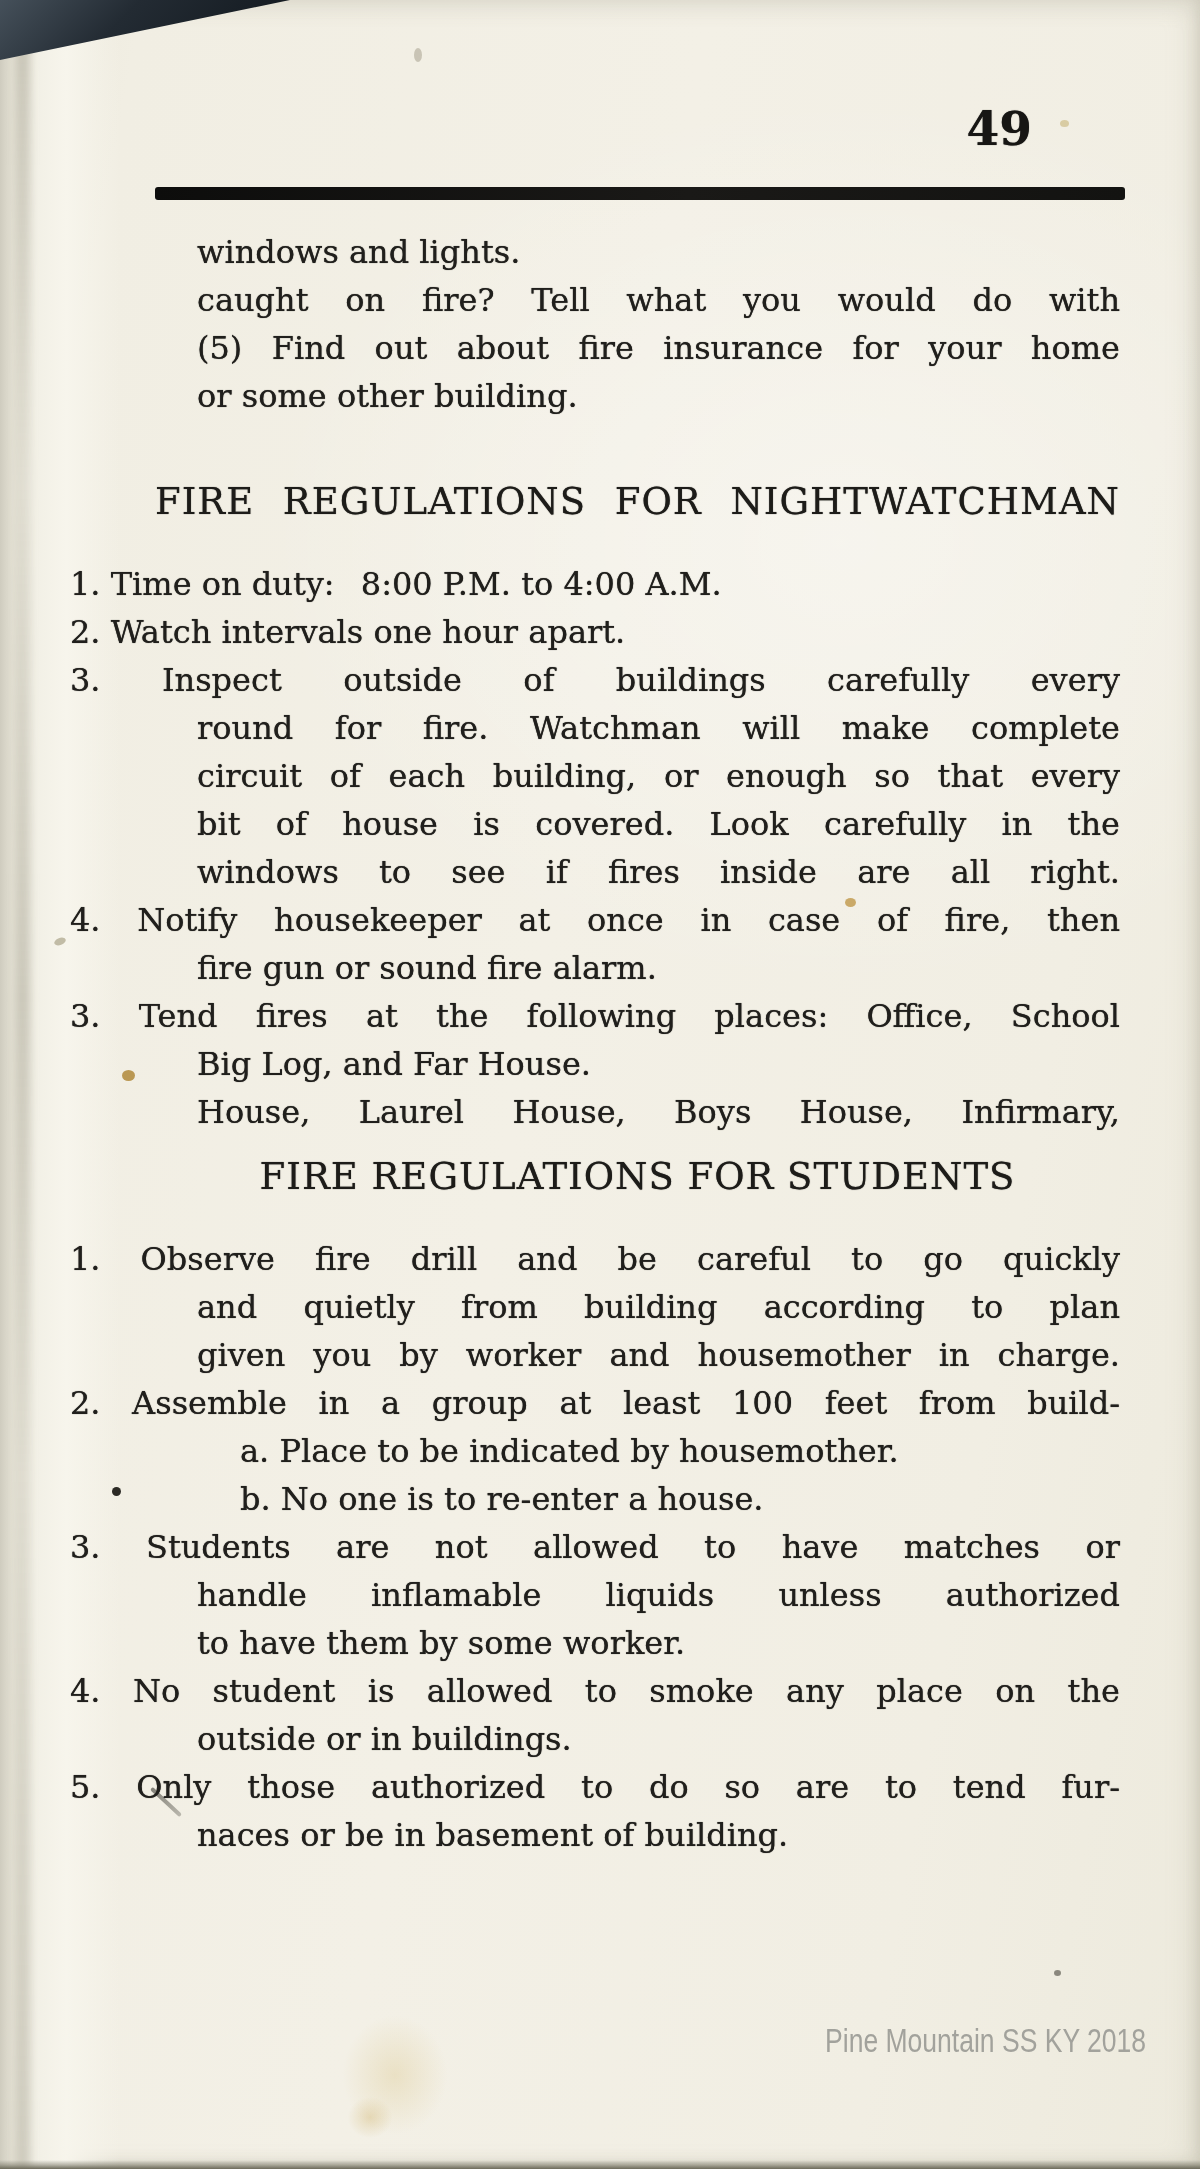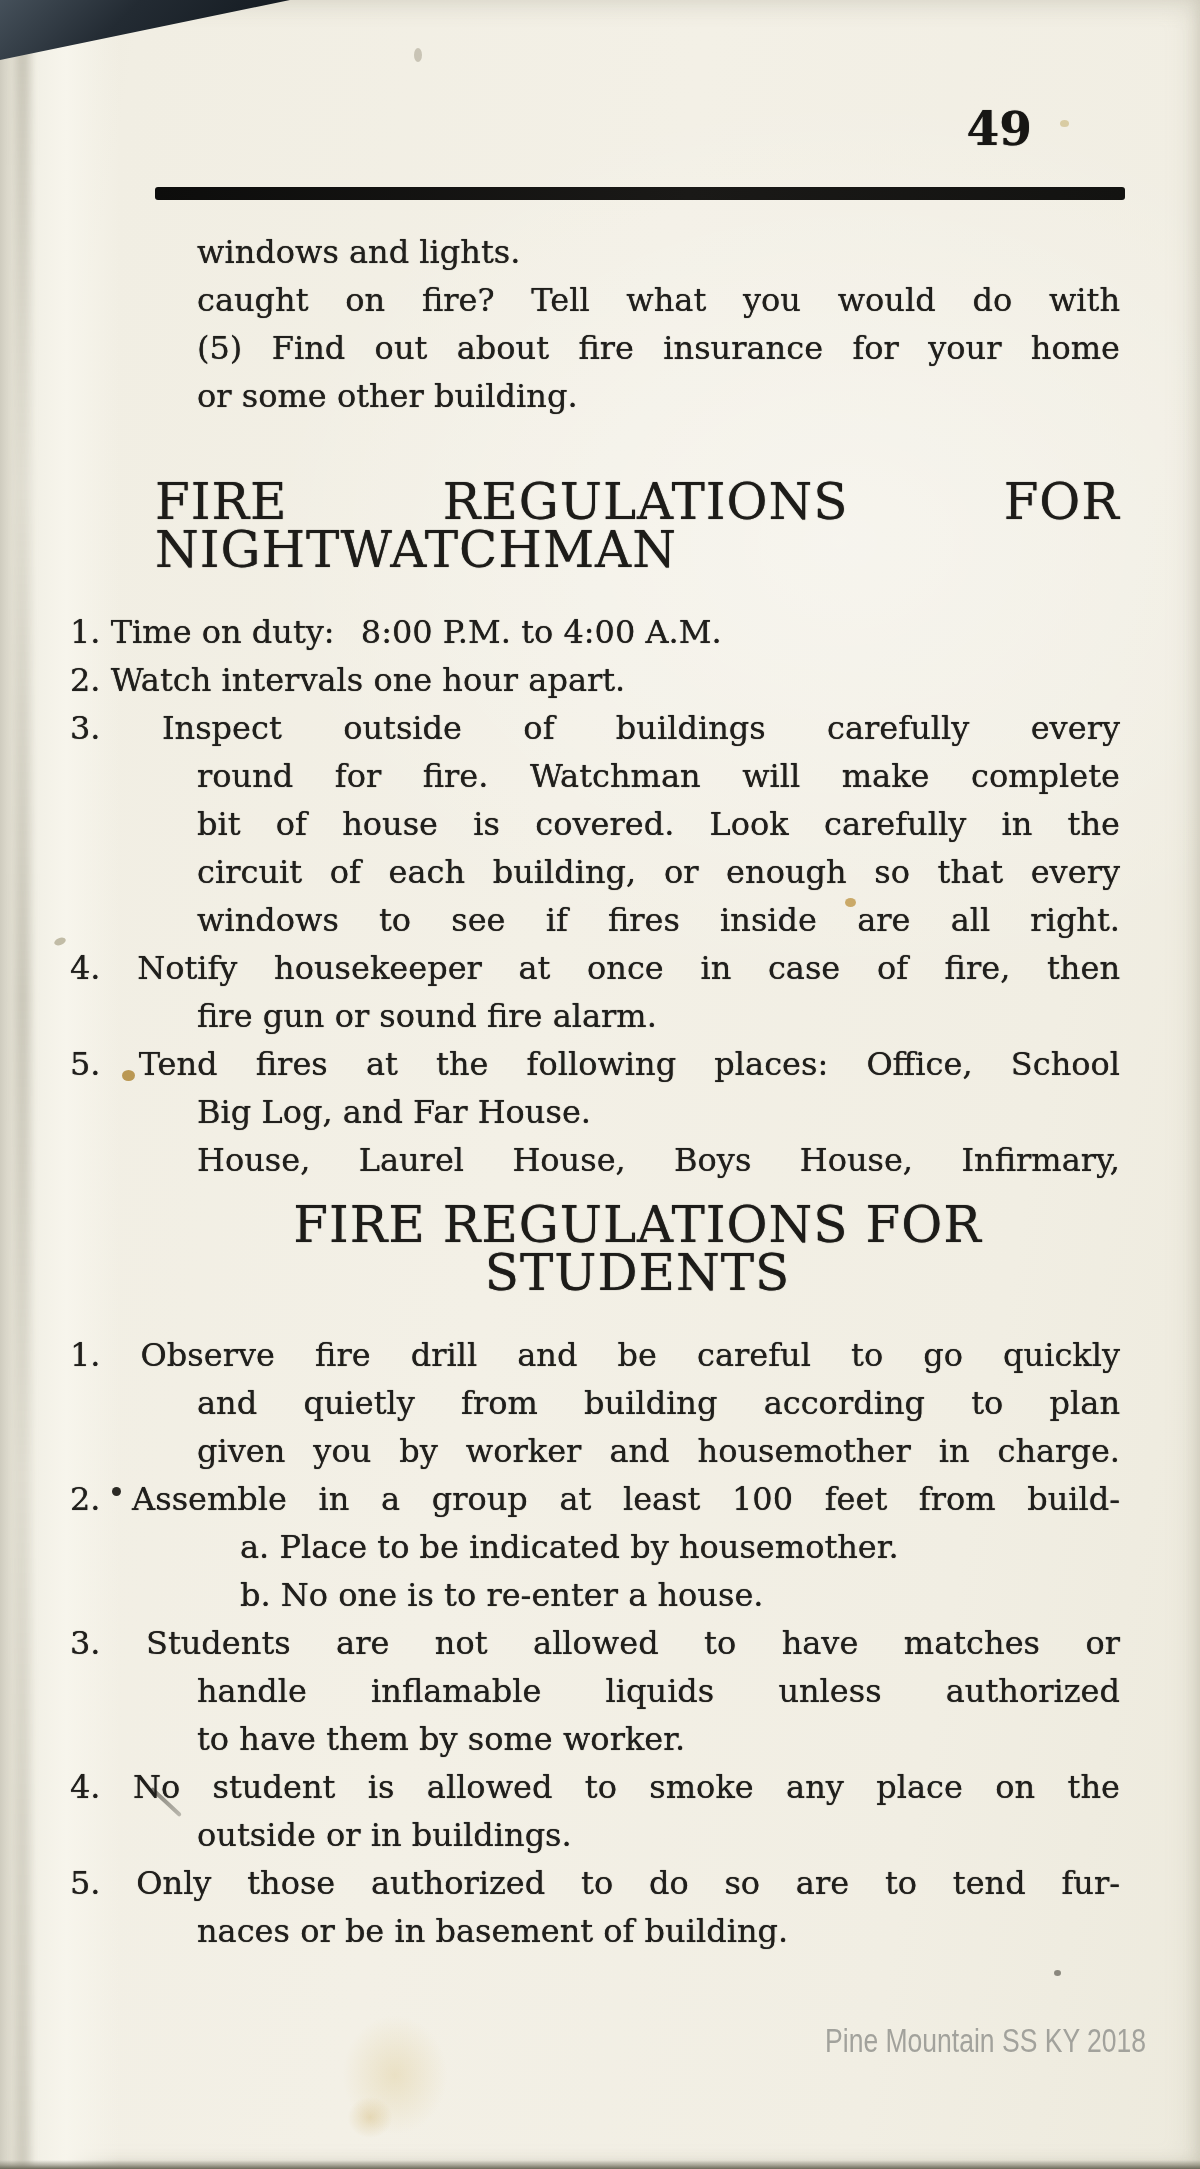--- a/index.html
+++ b/index.html
@@ -82,21 +82,21 @@
     color: #201f1c; text-shadow: 0 0 .8px rgba(25,24,20,.9);
     white-space: normal;
   }
   .ind-num  { margin-left: 70px; margin-right: 80px; }
   .ind-cont { margin-left: 197px; margin-right: 80px; }
   .ind-sub  { margin-left: 240px; margin-right: 80px; }
   .just { text-align: justify; text-align-last: justify; }
 
   .heading {
     margin: 58px 80px 34px 155px;
-    font-size: 50px; line-height: 48px; font-weight: normal;
+    font-size: 37px; line-height: 48px; font-weight: normal;
     letter-spacing: 1px;
     color: #1d1c19; text-shadow: 0 0 .9px rgba(22,21,18,.9);
   }
   .heading.justify { text-align: justify; text-align-last: justify; }
   .heading.center  { text-align: center; margin-top: 17px; }
 
   .watermark {
     position: absolute; top: 2020px; left: 0; width: 1146px;
     text-align: right;
     font-family: "Liberation Sans", "DejaVu Sans", sans-serif;
@@ -136,26 +136,26 @@
         <div class="line ind-cont just">caught on fire? Tell what you would do with</div>
         <div class="line ind-cont just">(5) Find out about fire insurance for your home</div>
         <div class="line ind-cont">or some other building.</div>
       </section>
       <section class="sec">
         <h2 class="heading justify">FIRE REGULATIONS FOR NIGHTWATCHMAN</h2>
         <div class="line ind-num">1. Time on duty:  8:00 P.M. to 4:00 A.M.</div>
         <div class="line ind-num">2. Watch intervals one hour apart.</div>
         <div class="line ind-num just">3. Inspect outside of buildings carefully every</div>
         <div class="line ind-cont just">round for fire. Watchman will make complete</div>
+        <div class="line ind-cont just">circuit of each building, or enough so that every</div>
         <div class="line ind-cont just">bit of house is covered. Look carefully in the</div>
-        <div class="line ind-cont just">circuit of each building, or enough so that every</div>
         <div class="line ind-cont just">windows to see if fires inside are all right.</div>
         <div class="line ind-num just">4. Notify housekeeper at once in case of fire, then</div>
         <div class="line ind-cont">fire gun or sound fire alarm.</div>
-        <div class="line ind-num just">5. Tend fires at the following places: Office, School</div>
+        <div class="line ind-num just">3. Tend fires at the following places: Office, School</div>
         <div class="line ind-cont">Big Log, and Far House.</div>
         <div class="line ind-cont just">House, Laurel House, Boys House, Infirmary,</div>
       </section>
       <section class="sec">
         <h2 class="heading center">FIRE REGULATIONS FOR STUDENTS</h2>
         <div class="line ind-num just">1. Observe fire drill and be careful to go quickly</div>
         <div class="line ind-cont just">and quietly from building according to plan</div>
         <div class="line ind-cont just">given you by worker and housemother in charge.</div>
         <div class="line ind-num just">2. Assemble in a group at least 100 feet from build-</div>
         <div class="line ind-sub">a. Place to be indicated by housemother.</div>

